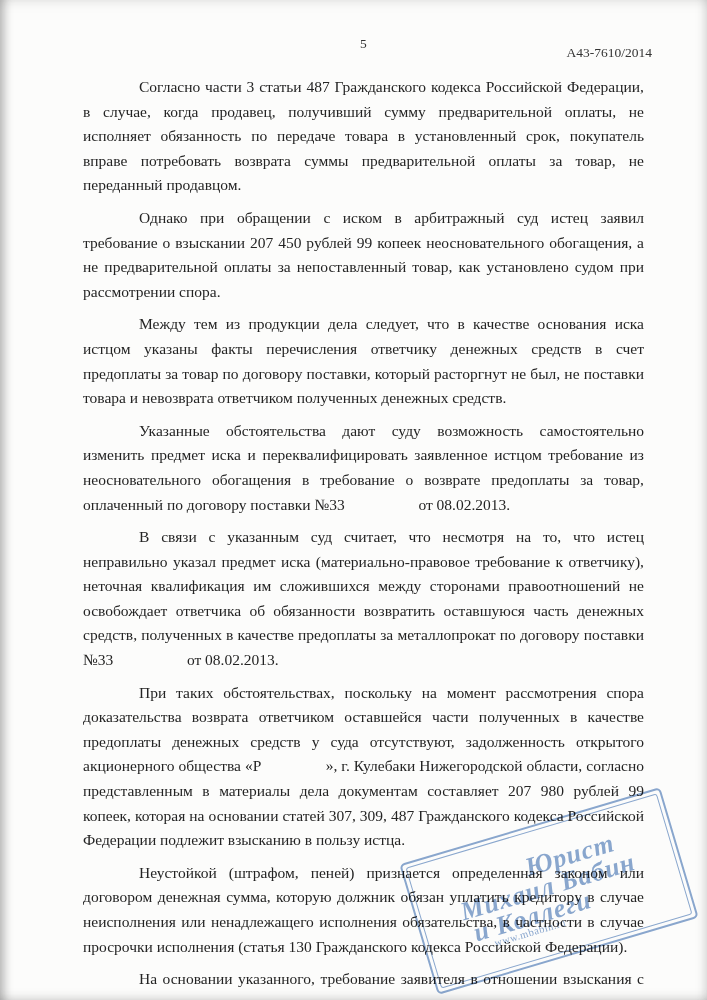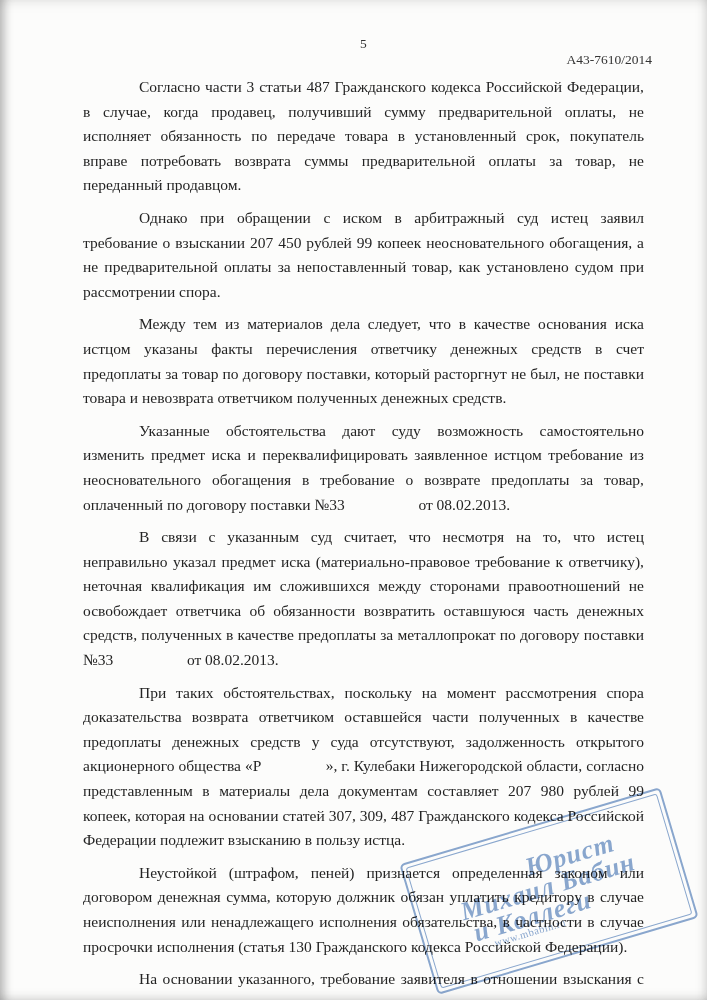--- a/index.html
+++ b/index.html
@@ -25,21 +25,21 @@
     top: 36px; left: 75px; right: 55px;
     height: 20px;
     font-size: 13.5px;
     color: #333;
   }
   .page-number {
     position: absolute; left: 0; right: 0;
     text-align: center;
     letter-spacing: .5px;
   }
-  .case-number { position: absolute; right: 0; top: 16px; }
+  .case-number { position: absolute; right: 0; top: 9px; }
   .body-text {
     position: absolute;
     top: 67px; left: 75px; right: 55px;
     font-size: 15.5px;
     line-height: 24.6px;
     text-align: justify;
   }
   .body-text p { margin: 8px; text-indent: 56px; }
   .body-text p.continues { text-align-last: justify; }
   
@@ -91,21 +91,21 @@
 <div class="page">
 
   <header class="page-header">
     <span class="page-number">5</span>
     <span class="case-number">А43-7610/2014</span>
   </header>
 
   <main class="body-text">
     <p>Согласно части 3 статьи 487 Гражданского кодекса Российской Федерации, в случае, когда продавец, получивший сумму предварительной оплаты, не исполняет обязанность по передаче товара в установленный срок, покупатель вправе потребовать возврата суммы предварительной оплаты за товар, не переданный продавцом.</p>
     <p>Однако при обращении с иском в арбитражный суд истец заявил требование о взыскании 207 450 рублей 99 копеек неосновательного обогащения, а не предварительной оплаты за непоставленный товар, как установлено судом при рассмотрении спора.</p>
-    <p>Между тем из материалов дела следует, что в качестве основания иска истцом указаны факты перечисления ответчику денежных средств в счет предоплаты за товар по договору поставки, который расторгнут не был, не поставки товара и невозврата ответчиком полученных денежных средств.</p>
+    <p>Между тем из продукции дела следует, что в качестве основания иска истцом указаны факты перечисления ответчику денежных средств в счет предоплаты за товар по договору поставки, который расторгнут не был, не поставки товара и невозврата ответчиком полученных денежных средств.</p>
     <p>Указанные обстоятельства дают суду возможность самостоятельно изменить предмет иска и переквалифицировать заявленное истцом требование из неосновательного обогащения в требование о возврате предоплаты за товар, оплаченный по договору поставки №33&nbsp;&nbsp;&nbsp;&nbsp;&nbsp;&nbsp;&nbsp;&nbsp;&nbsp;&nbsp;&nbsp;&nbsp;&nbsp;&nbsp;&nbsp;&nbsp;&nbsp;&nbsp; от 08.02.2013.</p>
     <p>В связи с указанным суд считает, что несмотря на то, что истец неправильно указал предмет иска (материально-правовое требование к ответчику), неточная квалификация им сложившихся между сторонами правоотношений не освобождает ответчика об обязанности возвратить  оставшуюся часть денежных средств, полученных в качестве предоплаты за металлопрокат по договору поставки №33&nbsp;&nbsp;&nbsp;&nbsp;&nbsp;&nbsp;&nbsp;&nbsp;&nbsp;&nbsp;&nbsp;&nbsp;&nbsp;&nbsp;&nbsp;&nbsp;&nbsp;&nbsp; от 08.02.2013.</p>
     <p>При таких обстоятельствах, поскольку на момент рассмотрения спора доказательства возврата ответчиком оставшейся части полученных в качестве предоплаты денежных средств у суда отсутствуют, задолженность открытого акционерного общества «Р&nbsp;&nbsp;&nbsp;&nbsp;&nbsp;&nbsp;&nbsp;&nbsp;&nbsp;&nbsp;&nbsp;&nbsp;&nbsp;&nbsp;&nbsp;&nbsp;», г. Кулебаки Нижегородской области, согласно представленным в материалы дела документам составляет 207 980 рублей 99 копеек, которая на основании статей 307, 309, 487 Гражданского кодекса Российской Федерации подлежит взысканию в пользу истца.</p>
     <p>Неустойкой (штрафом, пеней) признается определенная законом или договором денежная сумма, которую должник обязан уплатить кредитору в случае неисполнения или ненадлежащего исполнения обязательства, в частности в случае просрочки исполнения (статья 130 Гражданского кодекса Российской Федерации).</p>
     <p class="continues">На основании указанного, требование заявителя в отношении взыскания с должника пени за просрочку поставки продукции предъявлено правомерно, поскольку основано на</p>
   </main>
 
   <div class="stamp">
     <div class="stamp-border">
       <div class="stamp-inner">

